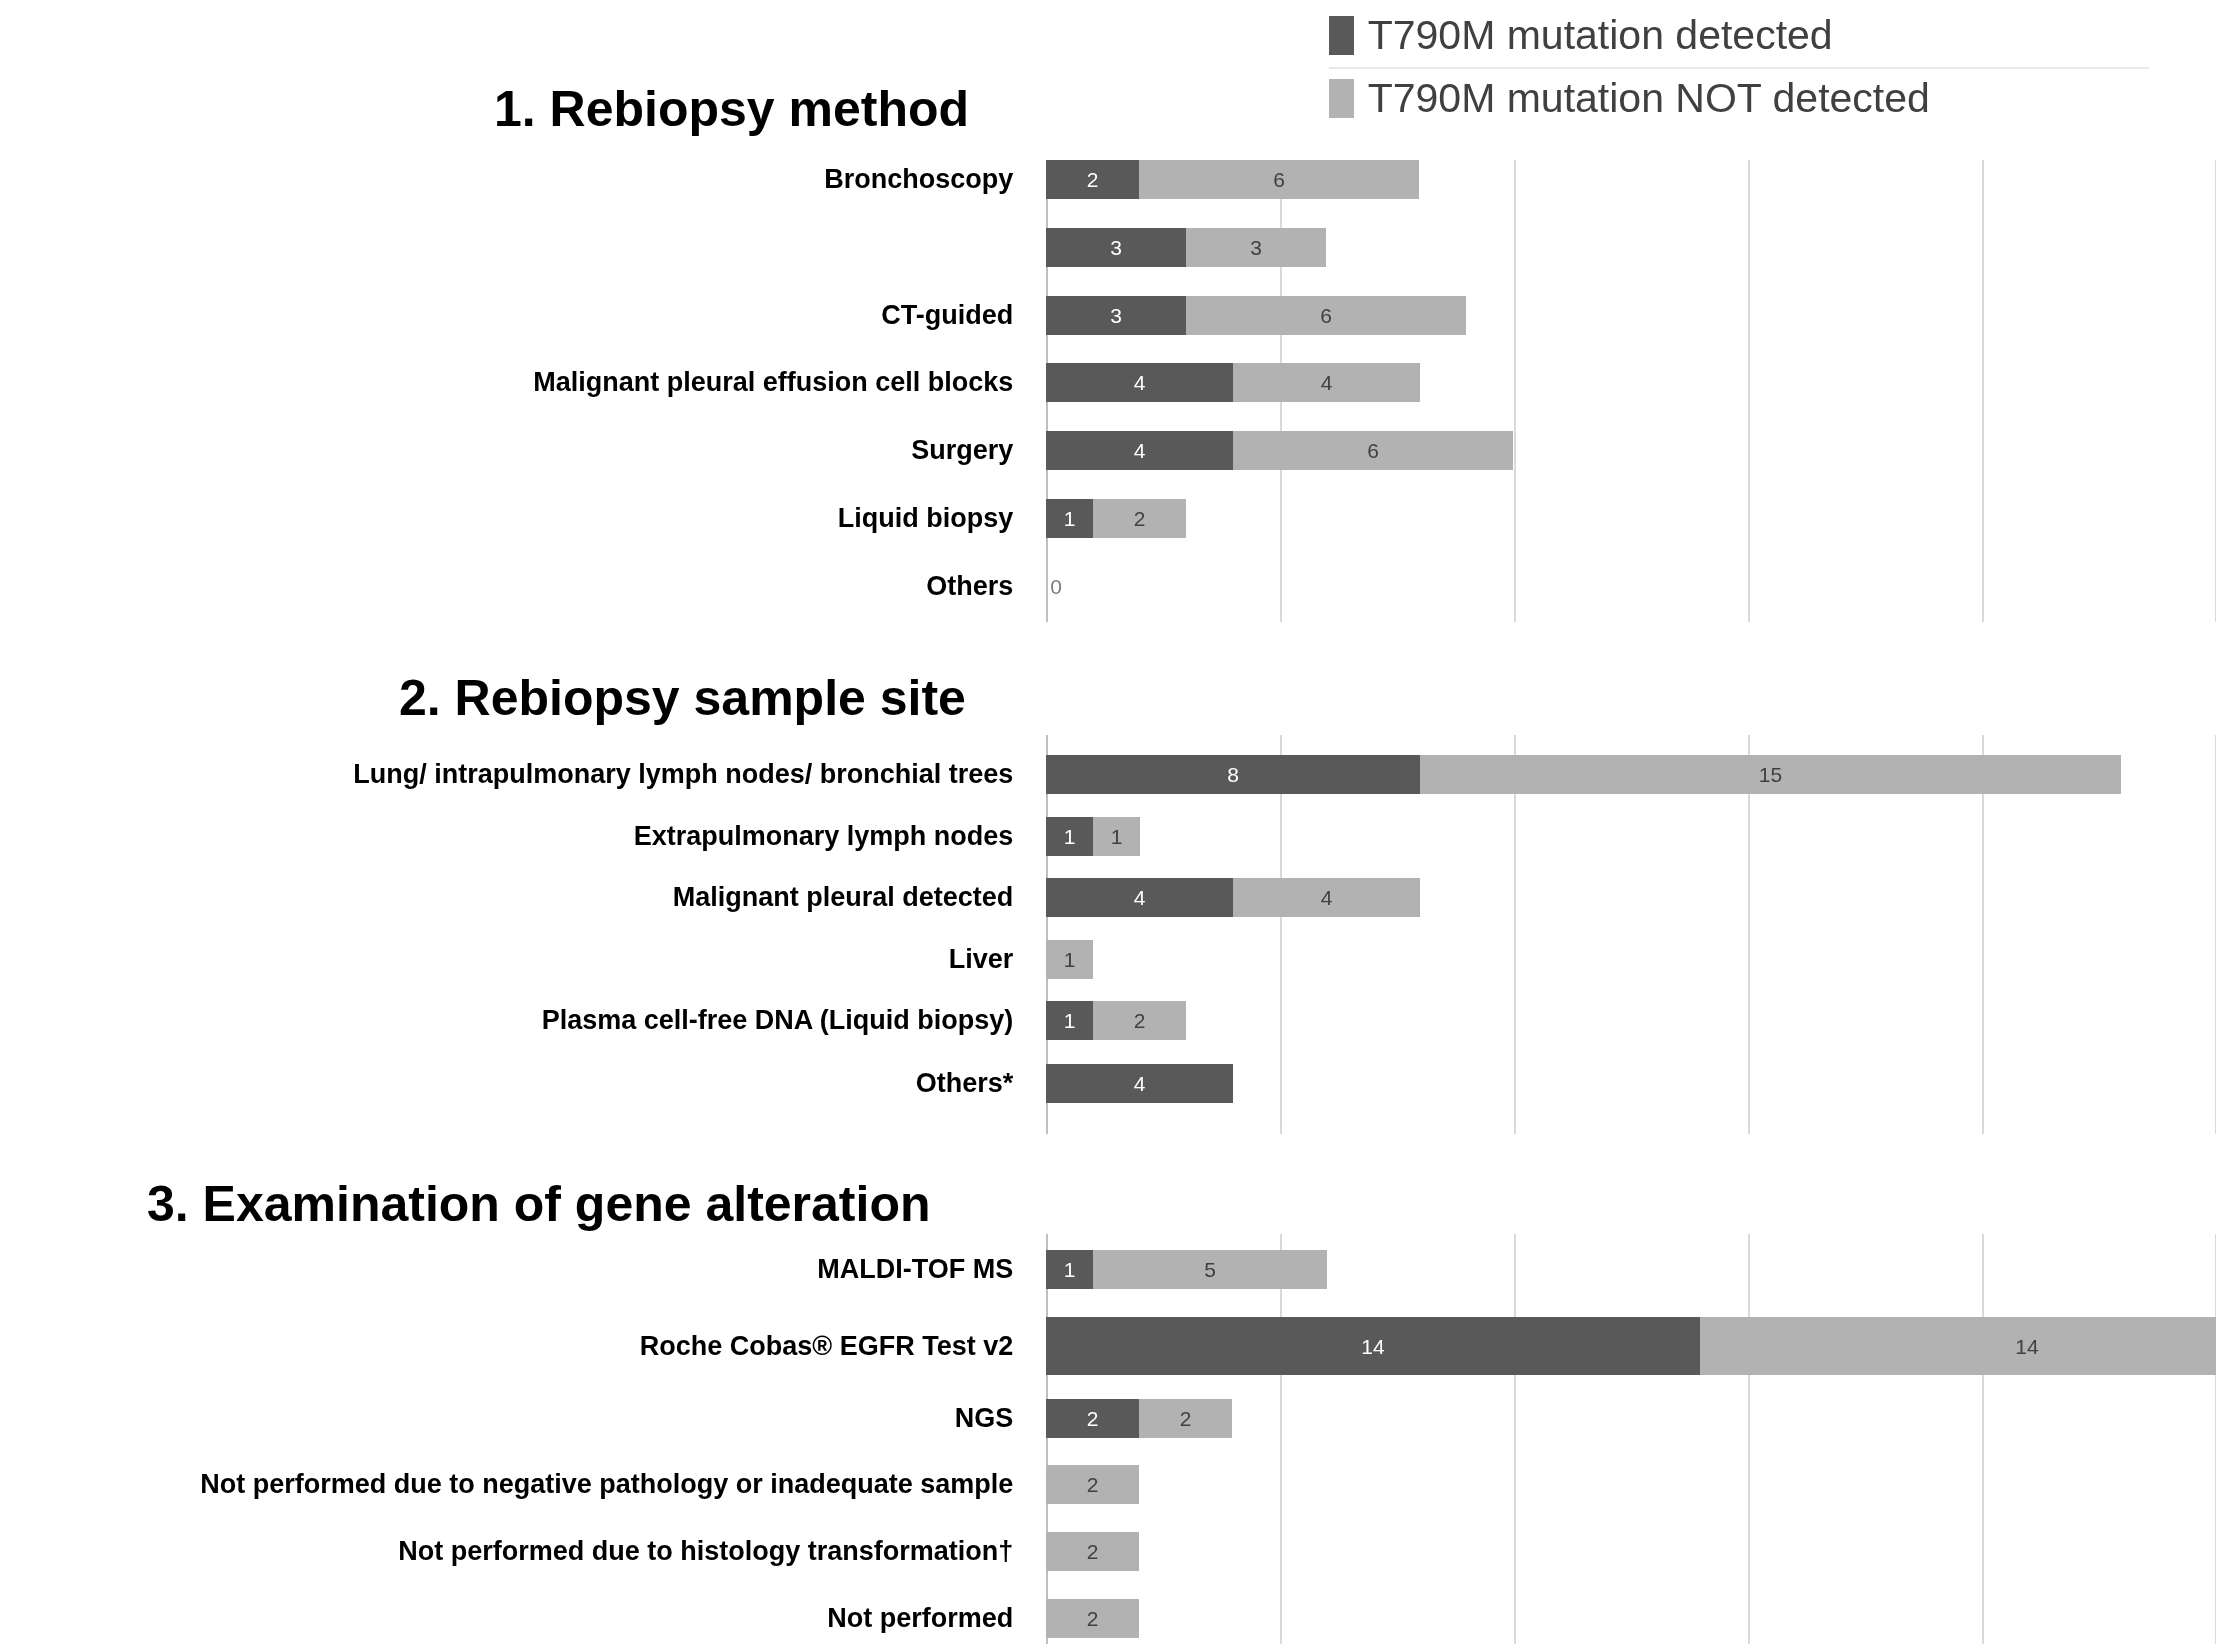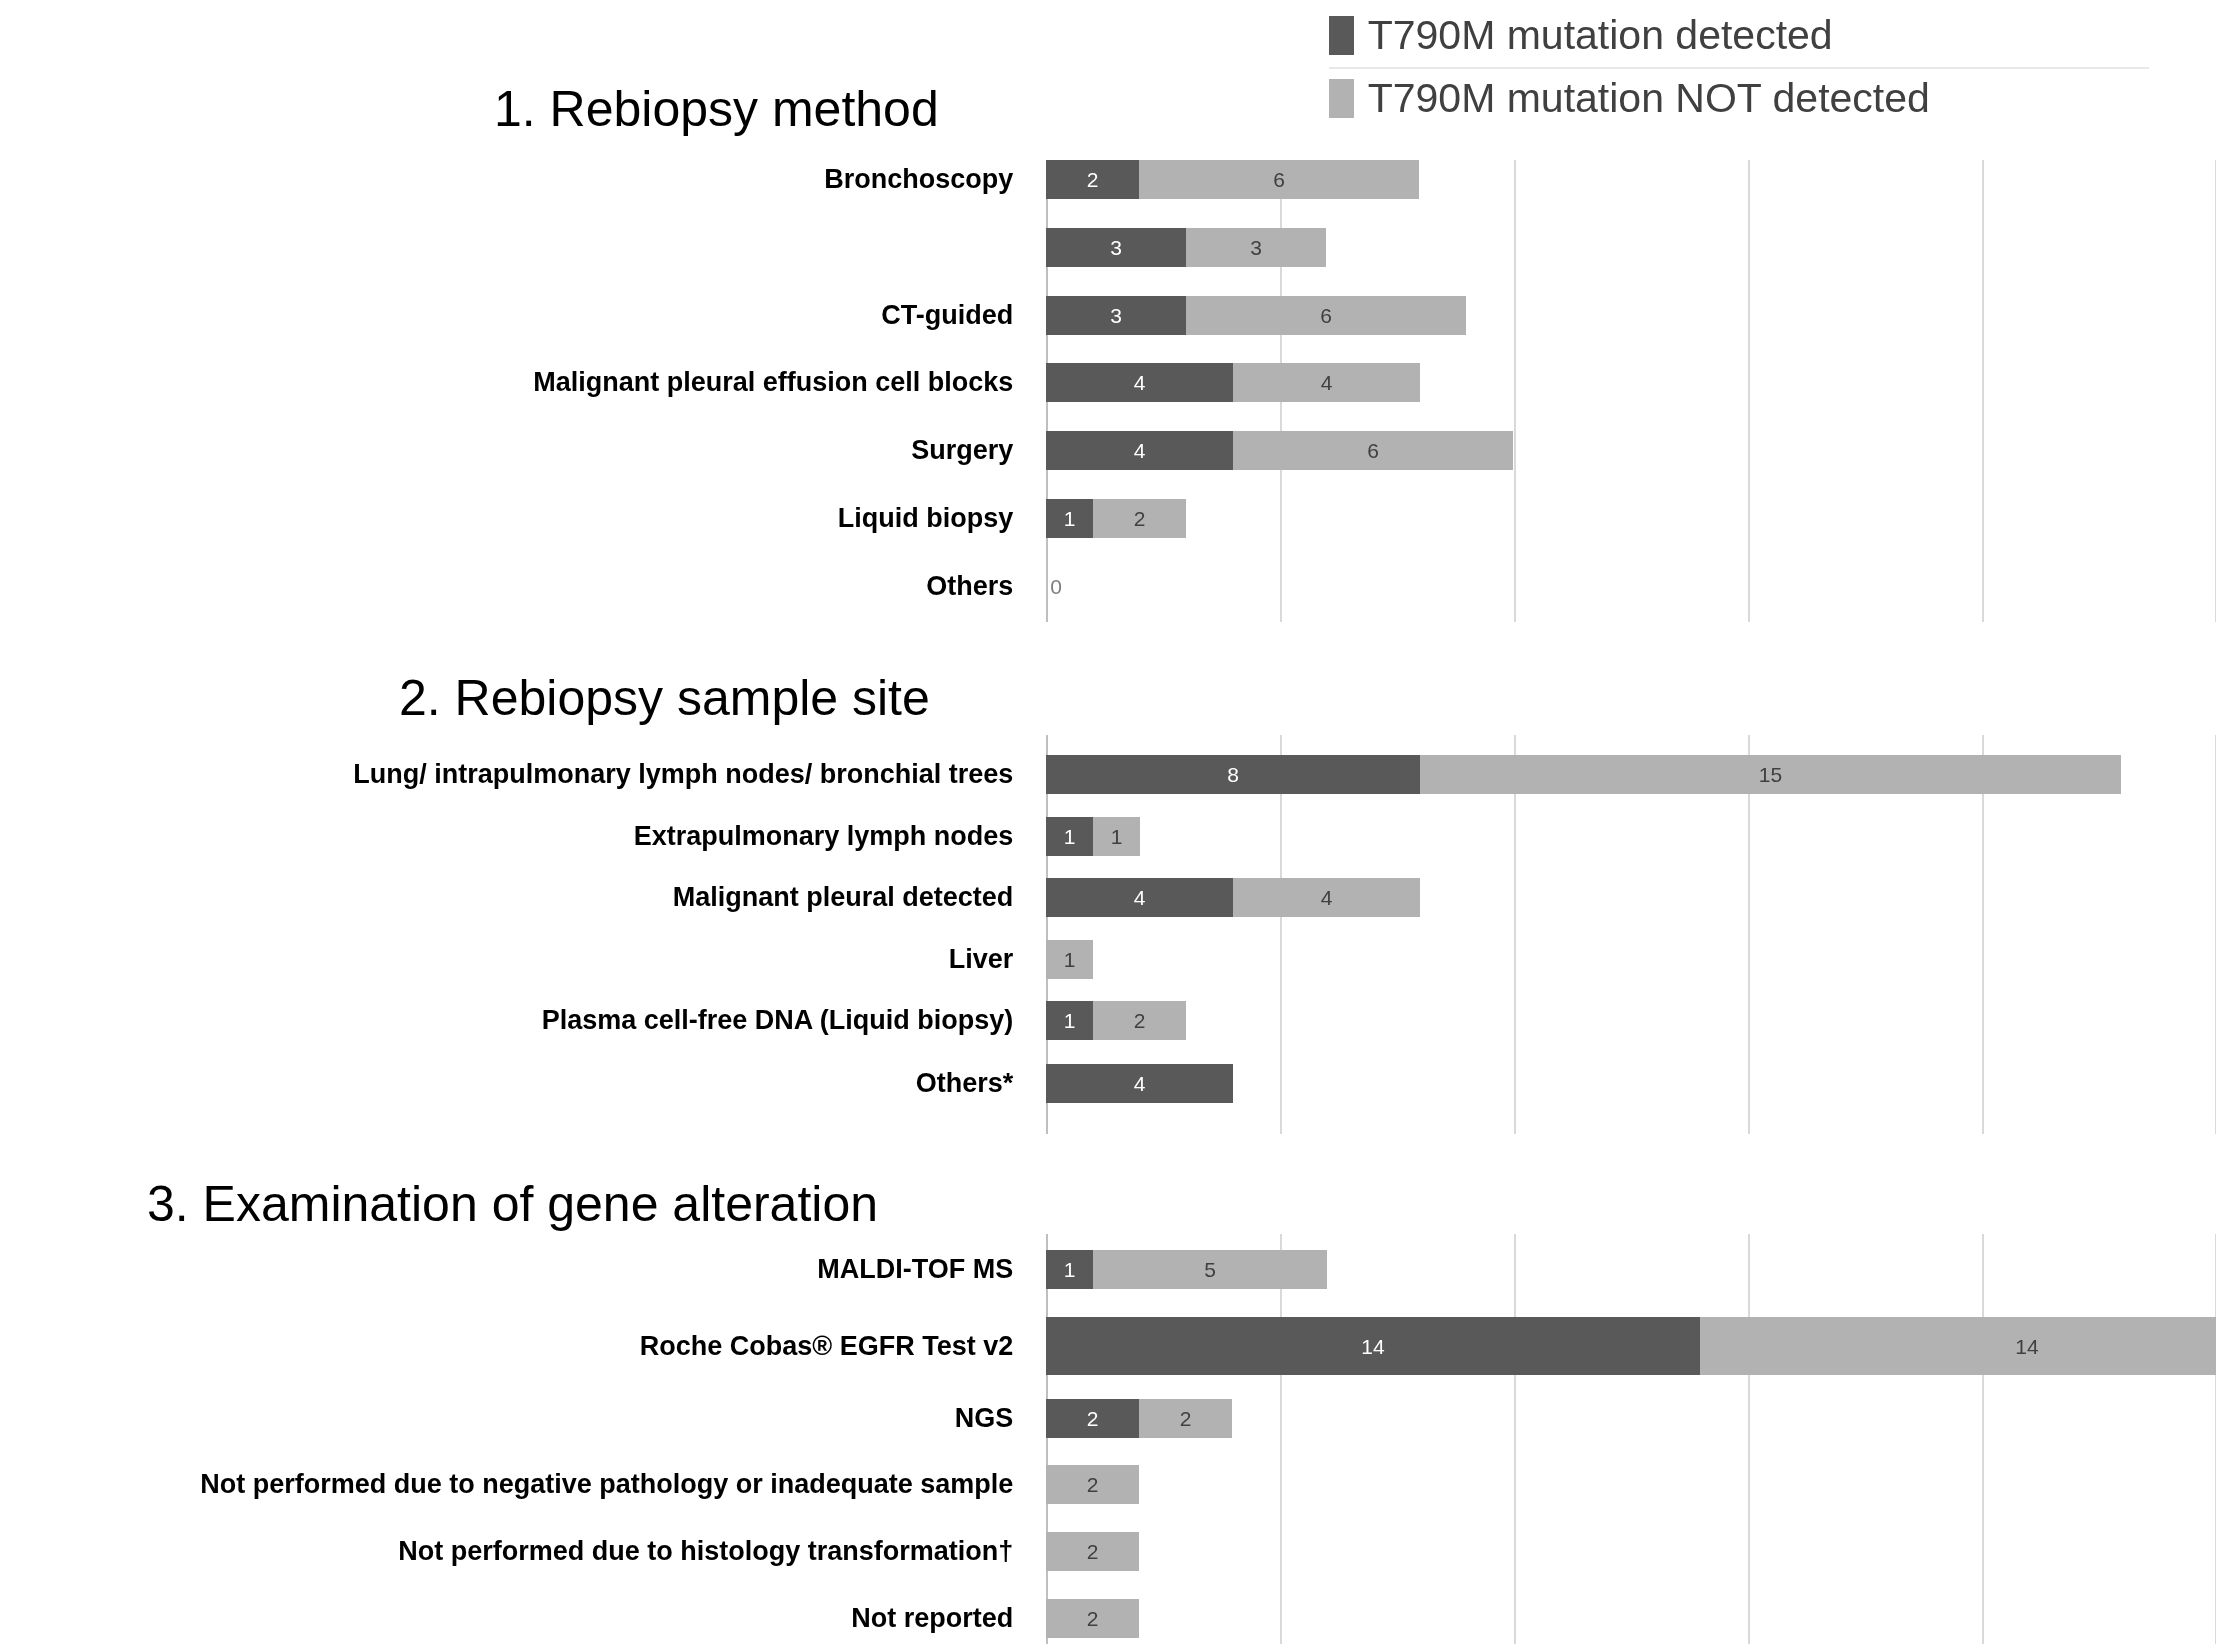--- a/index.html
+++ b/index.html
@@ -37,21 +37,21 @@
     color:#404040;
     font-weight:400;
     white-space:nowrap;
   }
 
   
   .section{position:absolute;left:0;width:2216px;}
   .section-title{
     position:absolute;
     font-size:50px;line-height:1;
-    font-weight:400;
+    font-weight:700;
     color:#000;
     white-space:nowrap;
   }
 
   .plot{
     position:absolute;
     left:1046px;
     width:1171px;
   }
   
@@ -268,19 +268,19 @@
       <span class="seg light" style="width:93px;">2</span>
     </span>
   </div>
   <div class="row" style="position:absolute;left:0;top:1532px;width:2216px;">
     <span class="label-col">Not performed due to histology transformation†</span>
     <span class="bar-wrap" style="left:1046px;">
       <span class="seg light" style="width:93px;">2</span>
     </span>
   </div>
   <div class="row" style="position:absolute;left:0;top:1599px;width:2216px;">
-    <span class="label-col">Not reported</span>
+    <span class="label-col">Not performed</span>
     <span class="bar-wrap" style="left:1046px;">
       <span class="seg light" style="width:93px;">2</span>
     </span>
   </div>
 </div>
 
 
 </body></html>

